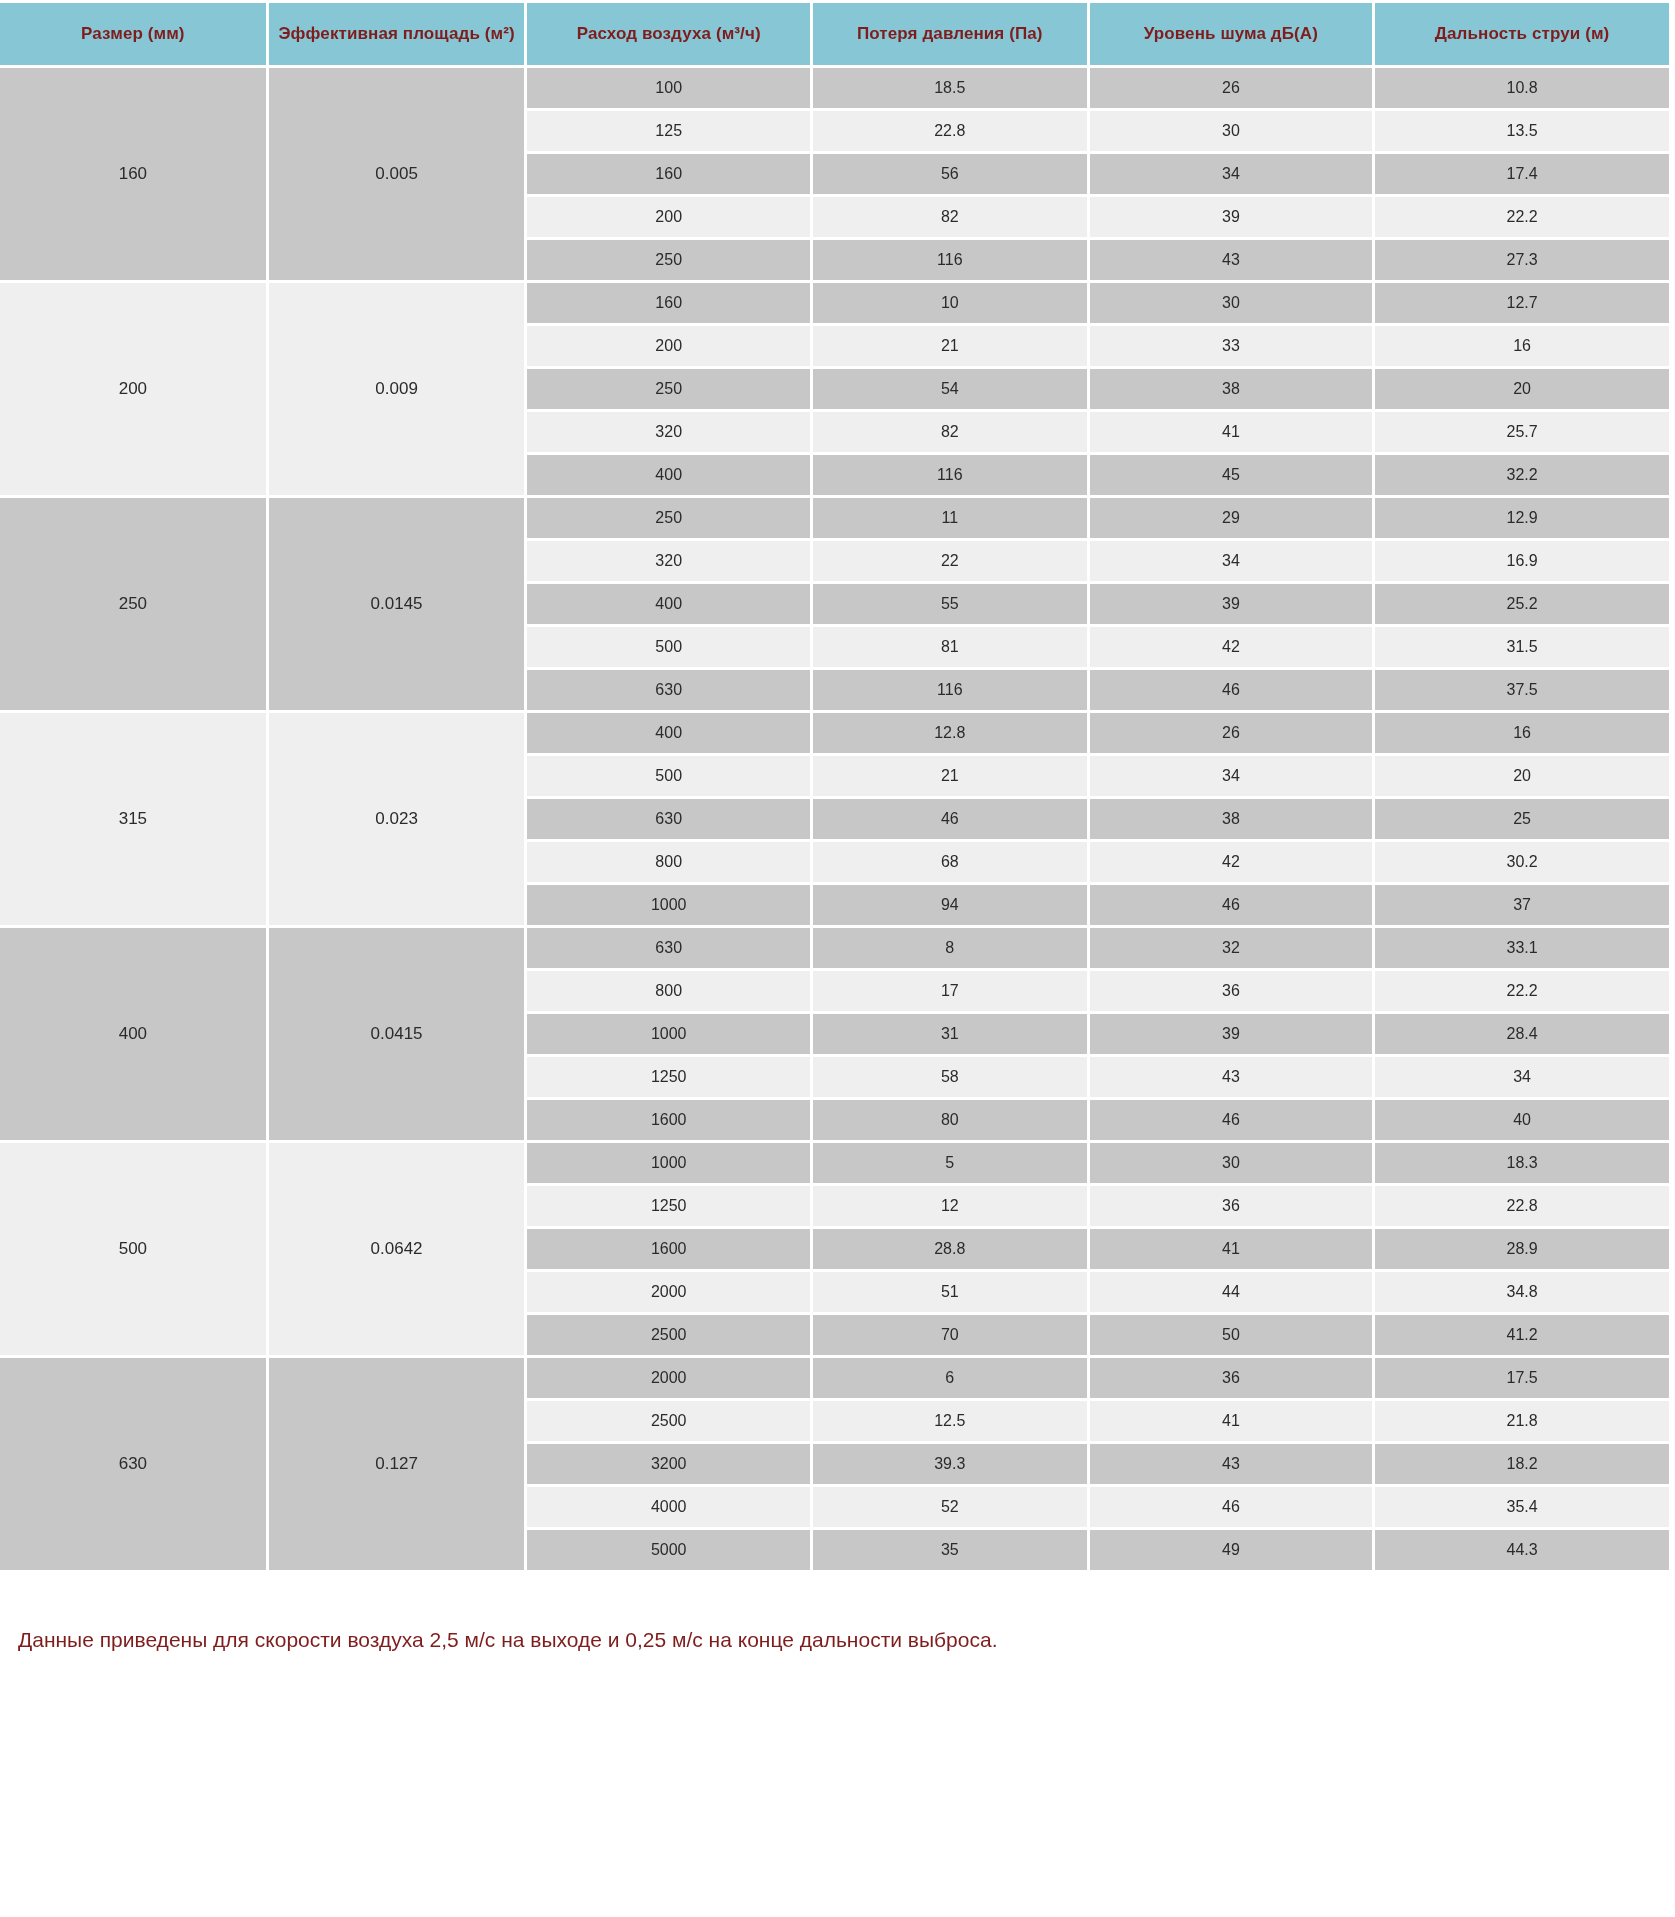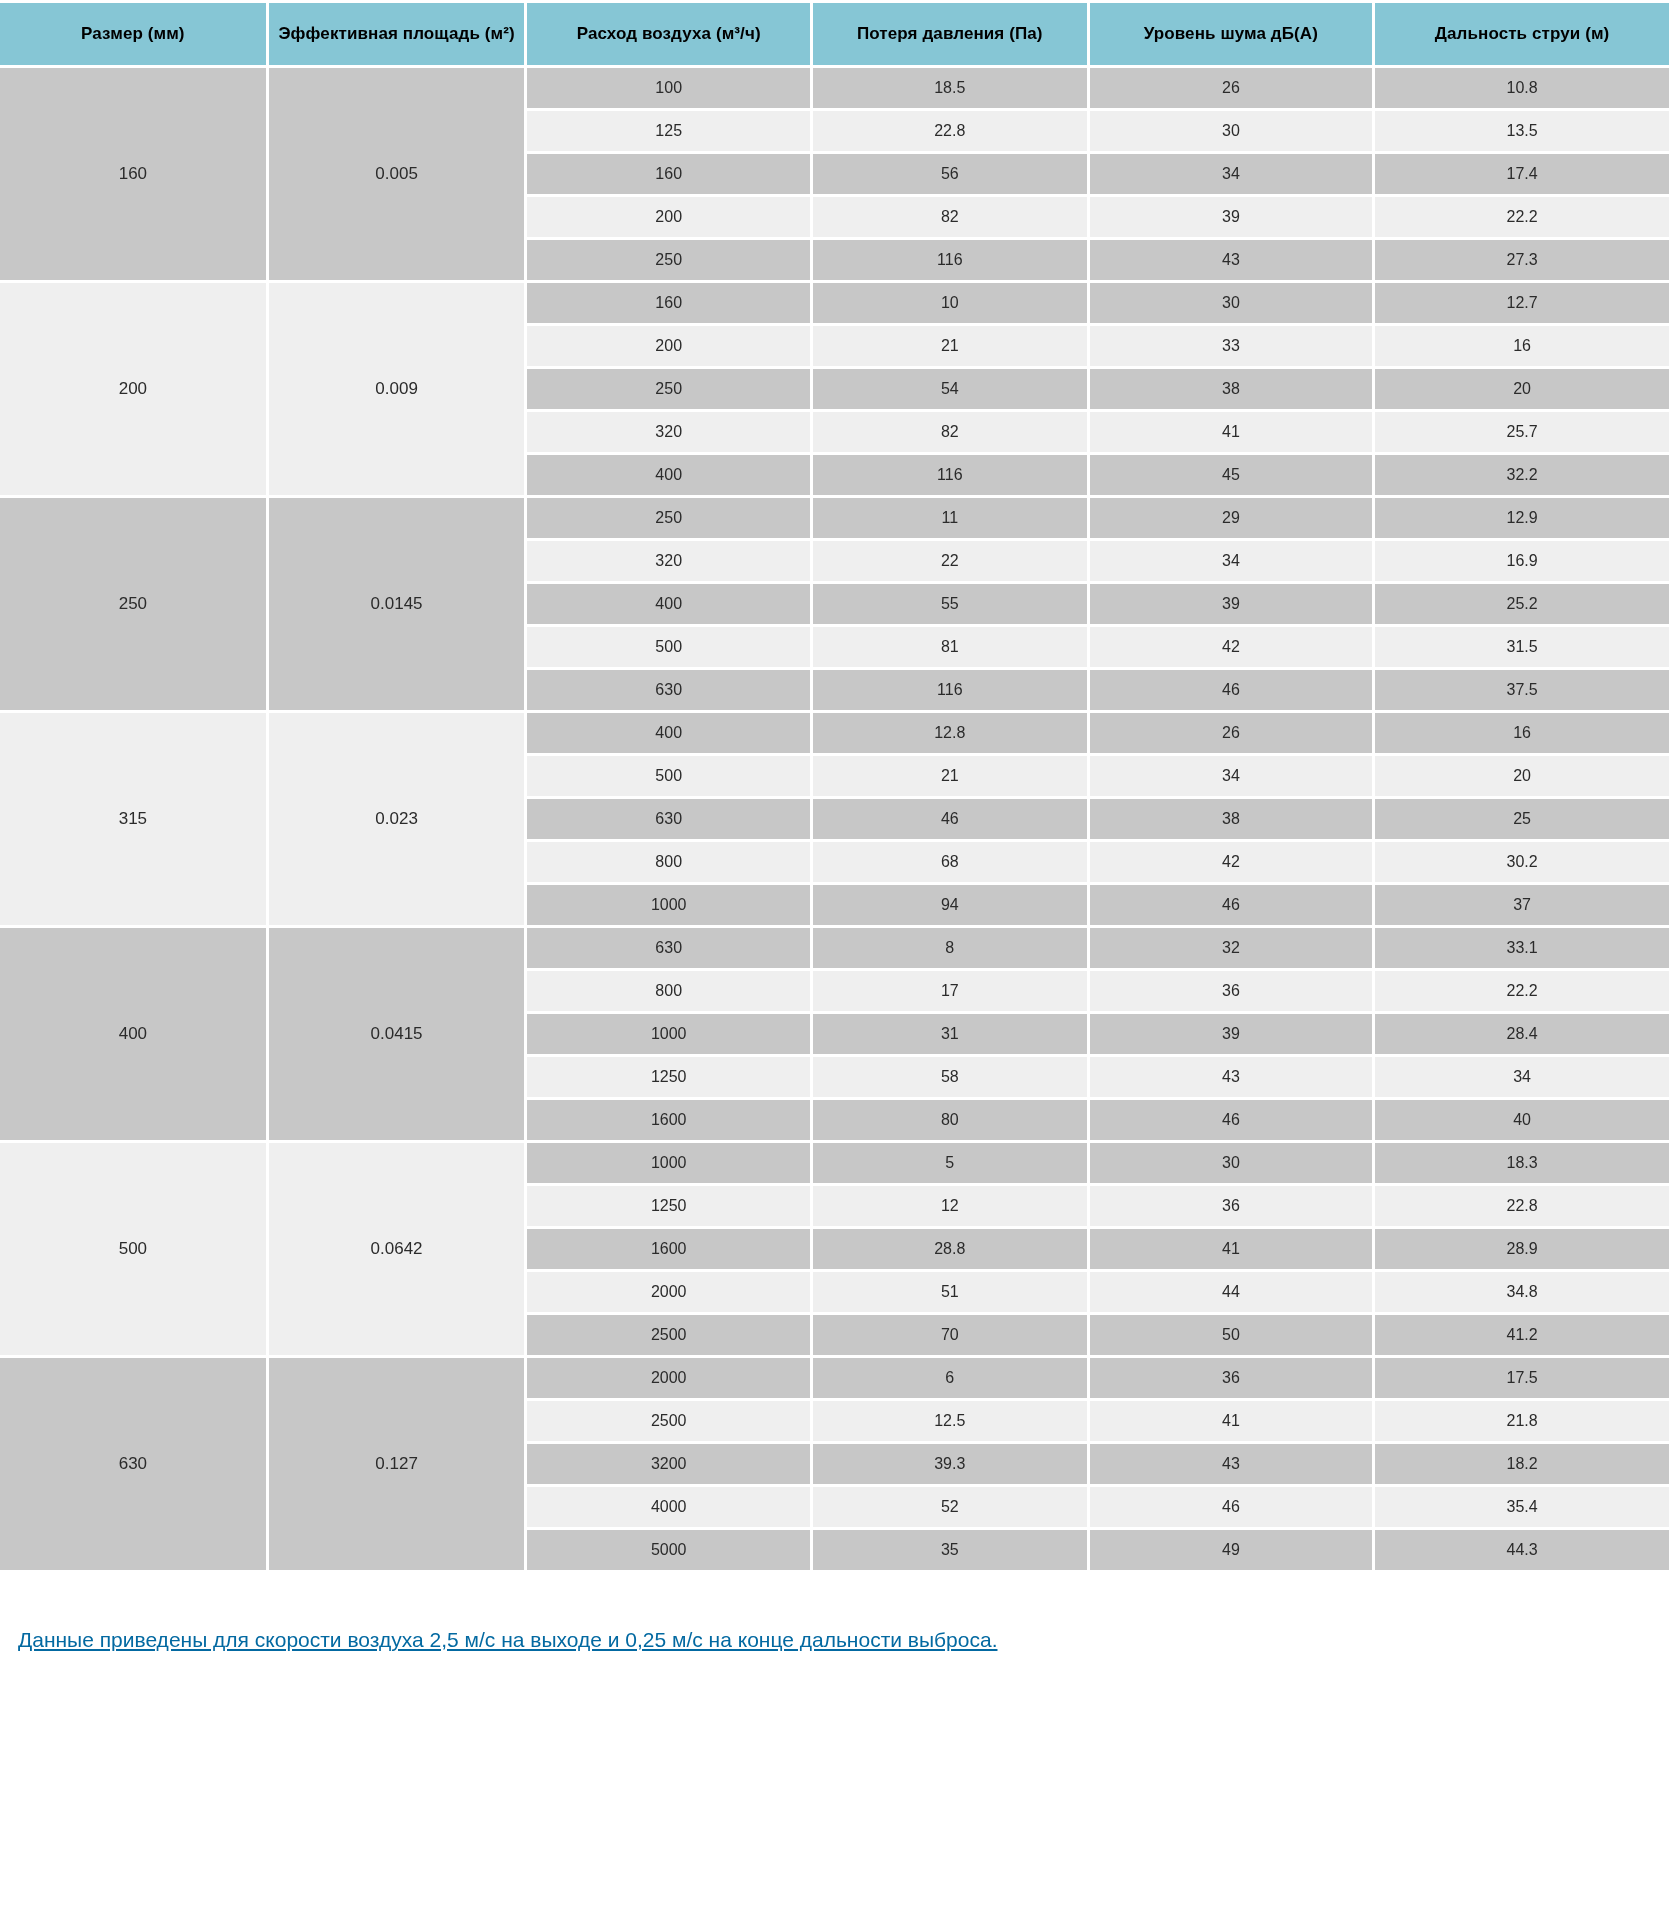--- a/index.html
+++ b/index.html
@@ -34,21 +34,21 @@
 
   table.spec col.c-size   { width: 237px; }
   table.spec col.c-area   { width: 228px; }
   table.spec col.c-flow   { width: 252px; }
   table.spec col.c-press  { width: 244px; }
   table.spec col.c-noise  { width: 252px; }
   table.spec col.c-throw  { width: 262px; }
 
   thead th {
     background: #86c6d5;
-    color: #000000;
+    color: #7f1d1d;
     font-size: 17px;
     font-weight: 700;
     line-height: 1.28;
     text-align: center;
     vertical-align: middle;
     height: 62px;
     padding: 6px 8px;
     border: 0;
     letter-spacing: 0.1px;
   }
@@ -70,23 +70,22 @@
   td.group-cell {
     font-size: 17px;
   }
 
   .note {
     margin-top: 52px;
     padding-left: 18px;
     padding-right: 18px;
     font-size: 21px;
     line-height: 1.45;
-    color: #0369a1;
+    color: #7f1d1d;
     font-weight: 400;
-    text-decoration: underline;
   }
 </style>
 </head>
 <body>
 
 <div class="page">
 
   <table class="spec">
     <colgroup>
       <col class="c-size">

